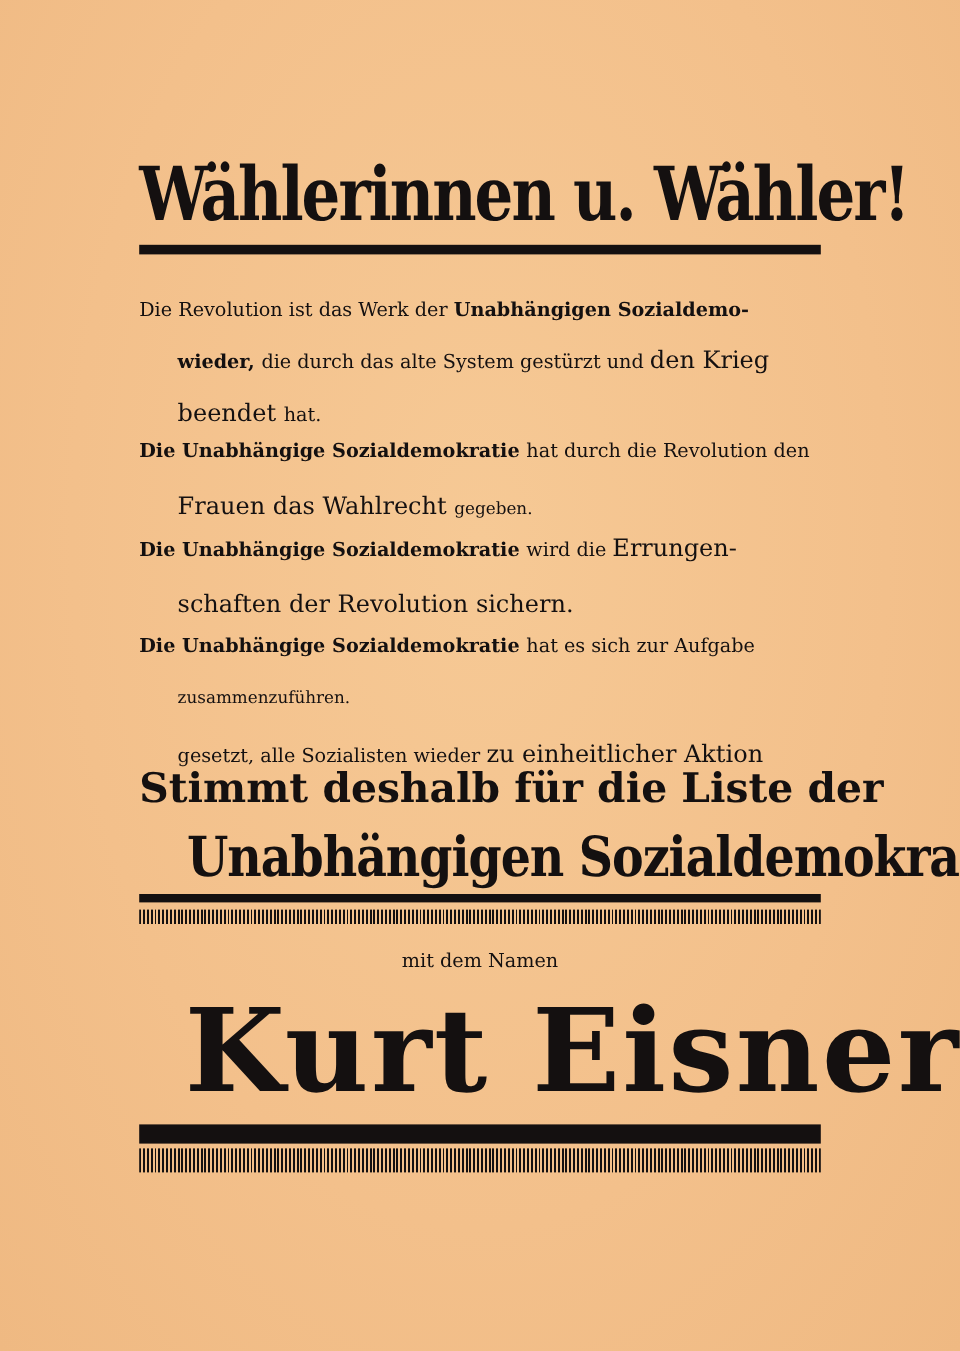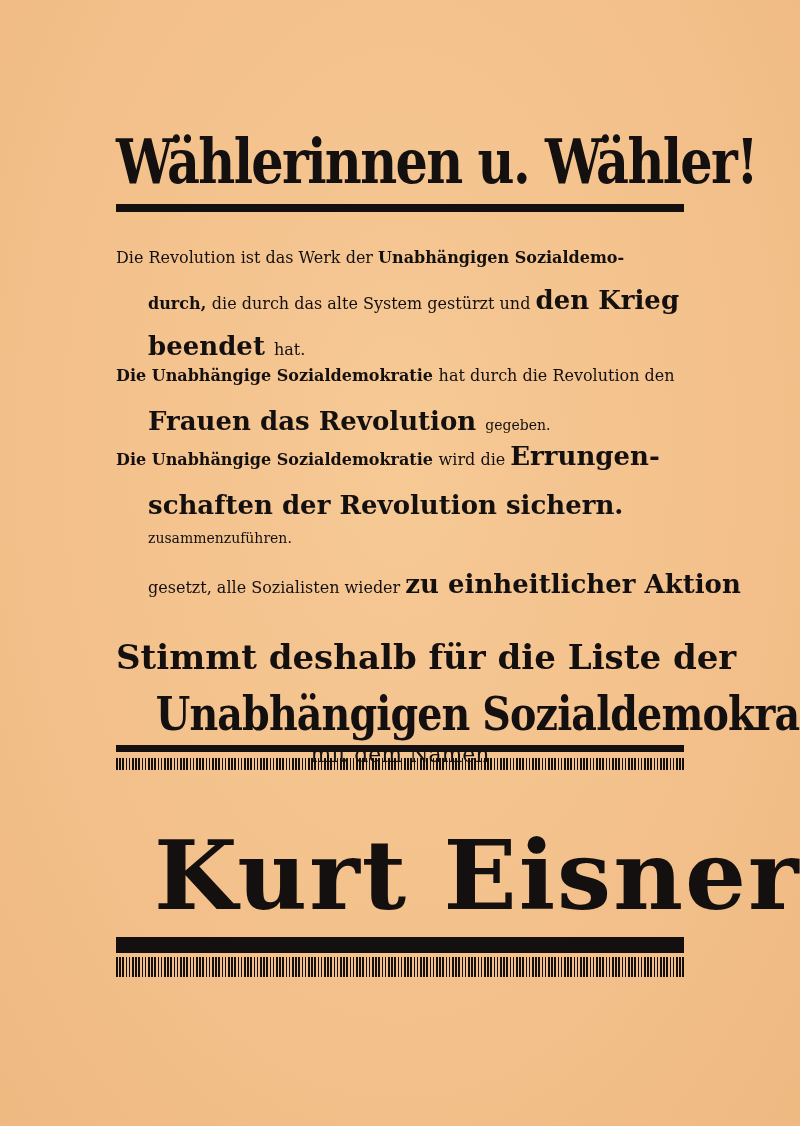--- a/index.html
+++ b/index.html
@@ -25,78 +25,81 @@
       background: repeating-linear-gradient(90deg, #141010 0 1.6px, transparent 1.6px 3.2px);
     }
 
     .para {
       position: absolute; left: 116px; width: 568px;
       font-family: "DejaVu Serif", serif; font-size: 16px; line-height: 27px;
     }
     .para .line { white-space: nowrap; margin-top: 16px; }
     .para .indent { padding-left: 32px; }
     .b { font-weight: bold; }
-    .big { font-weight: bold; font-size: 26px; }
+    .big { font-weight: normal; font-size: 20px; }
     .sm { font-size: 14px; }
 
     .center {
       position: absolute; left: 116px; width: 568px; text-align: center;
       font-family: "DejaVu Serif", serif; white-space: nowrap;
     }
     .stimmt { top: 640px; font-size: 34px; font-weight: bold; line-height: 34px; }
     .party {
       top: 686px; font-size: 46px; font-weight: bold; line-height: 56px;
       transform: scaleX(0.86); transform-origin: center top; letter-spacing: -1px;
     }
-    .mit { top: 744px; font-size: 22px; line-height: 22px; }
+    .mit { top: 790px; font-size: 16px; line-height: 22px; }
     .name {
       top: 822px; font-size: 96px; font-weight: bold; line-height: 108px;
       letter-spacing: 2px;
       margin-left: 38px;
     }
   </style>
 </head>
 <body>
 
 <div class="page">
 
   <div class="title">Wählerinnen u. Wähler!</div>
   <div class="rule-thick" style="top:204px;height:8px;"></div>
 
   <div class="para" style="top:228px;">
     <div class="line">
       <span>Die Revolution ist das Werk der </span><span class="b">Unabhängigen Sozialdemo-</span>
     </div>
     <div class="line indent">
-      <span class="b">durch, </span><span>die durch das alte System gestürzt und </span><span class="big">den Krieg</span>
+      <span class="b">wieder, </span><span>die durch das alte System gestürzt und </span><span class="big">den Krieg</span>
     </div>
     <div class="line indent">
       <span class="big">beendet </span><span>hat.</span>
     </div>
   </div>
 
   <div class="para" style="top:346px;">
     <div class="line">
       <span class="b">Die Unabhängige Sozialdemokratie </span><span>hat durch die Revolution den</span>
     </div>
     <div class="line indent" style="line-height:32px;">
-      <span class="big">Frauen das Revolution </span><span class="sm">gegeben.</span>
+      <span class="big">Frauen das Wahlrecht </span><span class="sm">gegeben.</span>
     </div>
   </div>
 
   <div class="para" style="top:427px;">
     <div class="line">
       <span class="b">Die Unabhängige Sozialdemokratie </span><span>wird die </span><span class="big">Errungen-</span>
     </div>
     <div class="line indent" style="line-height:32px;">
       <span class="big">schaften der Revolution sichern.</span>
     </div>
   </div>
 
   <div class="para" style="top:508px;">
+    <div class="line">
+      <span class="b">Die Unabhängige Sozialdemokratie </span><span>hat es sich zur Aufgabe</span>
+    </div>
     <div class="line indent">
       <span class="sm">zusammenzuführen.</span>
     </div>
     <div class="line indent" style="line-height:32px;">
       <span>gesetzt, alle Sozialisten wieder </span><span class="big">zu einheitlicher Aktion</span>
     </div>
   </div>
 
   <div class="center stimmt">Stimmt deshalb für die Liste der</div>
   <div class="center party">Unabhängigen Sozialdemokratie</div>

